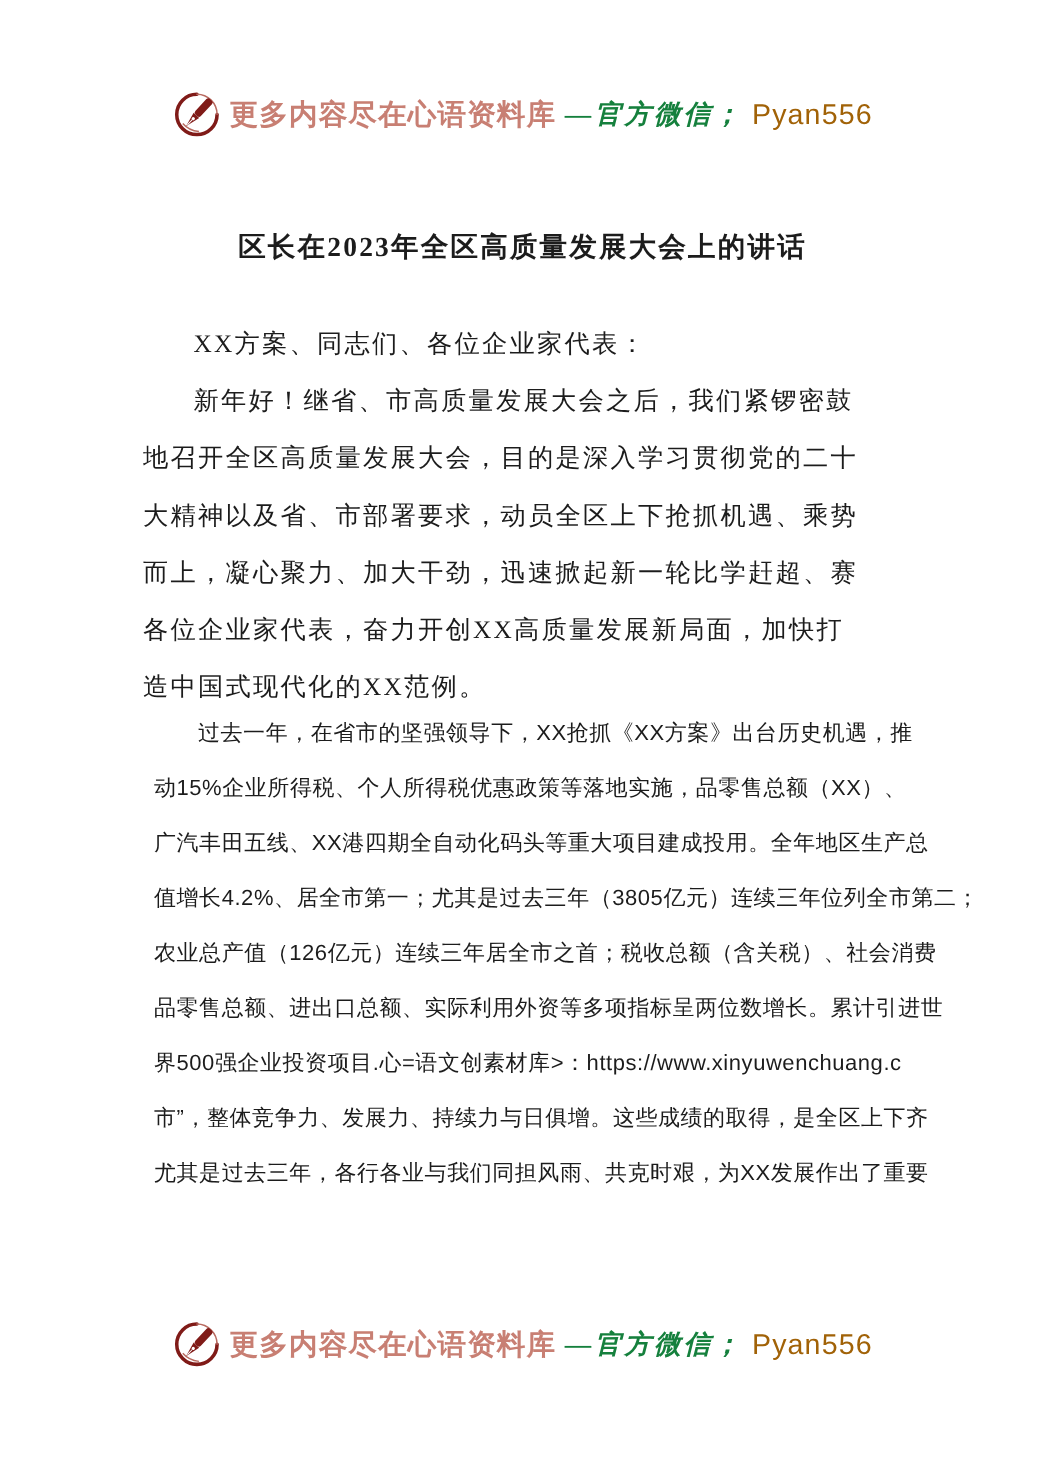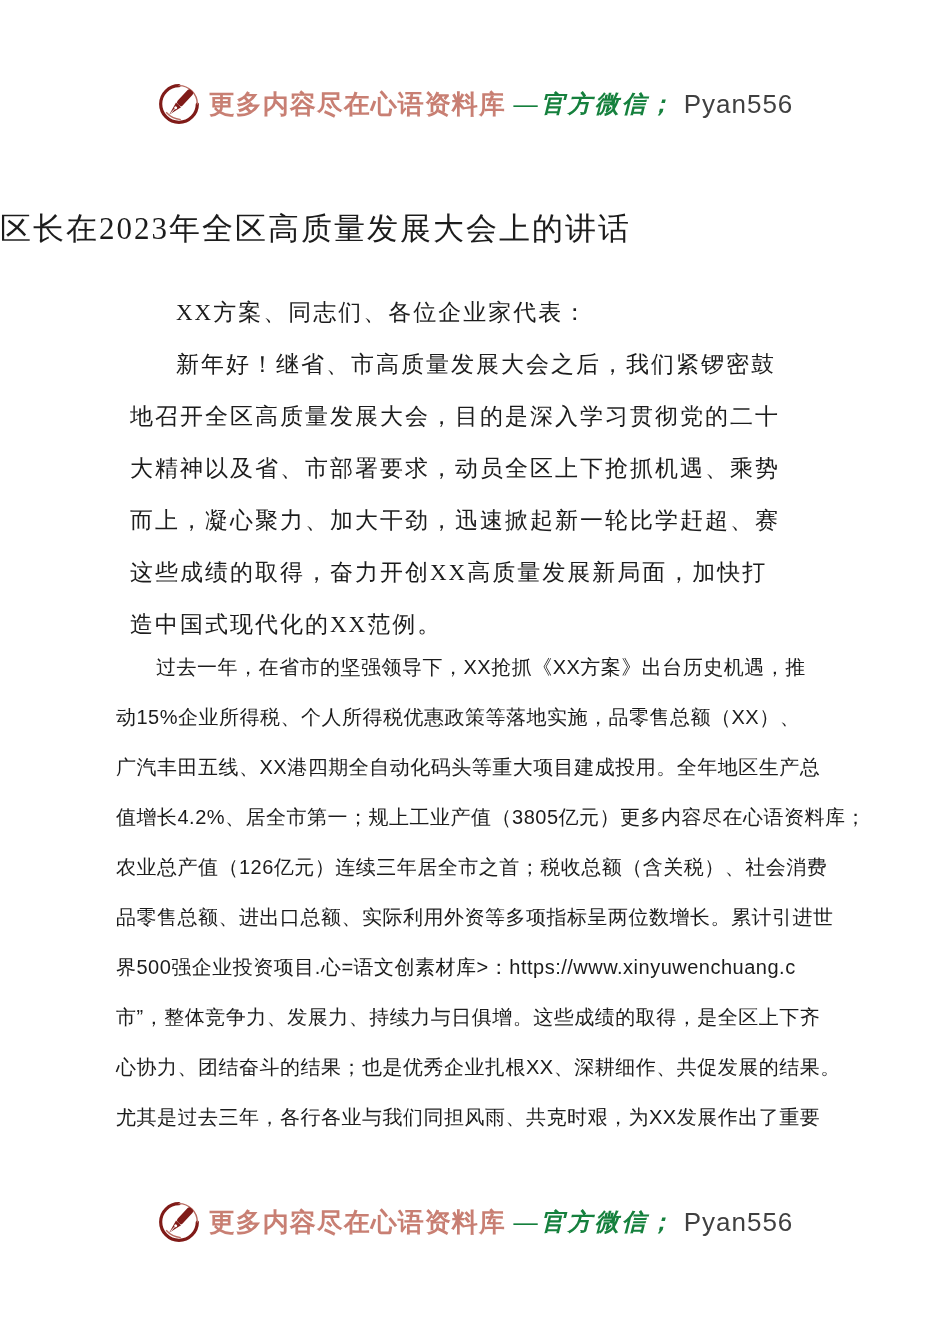--- a/index.html
+++ b/index.html
@@ -24,43 +24,43 @@
     font-size:26px;font-weight:bold;
     color:#c87f73;letter-spacing:1px;
   }
   .brand-script{
     font-family:"Liberation Serif", serif;
     font-style:italic;font-weight:bold;
     font-size:24px;color:#15803d;letter-spacing:3px;
   }
   .brand-id{
     font-family:"Liberation Sans", sans-serif;
-    font-size:26px;color:#404040;letter-spacing:1px;
+    font-size:26px;color:#a16207;letter-spacing:1px;
   }
 
   
   .doc-title{
-    text-align:left;
+    text-align:center;
     font-family:"Liberation Serif", serif;
-    font-weight:normal;
-    font-size:31px;
+    font-weight:bold;
+    font-size:25px;
     letter-spacing:2px;
   }
 
   
   .body1{
     left:130px;right:100px;
     font-family:"Liberation Serif", serif;
     font-size:23px;
     line-height:52px;
     letter-spacing:2px;
   }
   
   .body2{
-    left:116px;right:92px;
+    left:140px;right:92px;
     font-family:"Liberation Sans", sans-serif;
     font-size:20px;
     line-height:50px;
     letter-spacing:0.5px;
   }
   .line{white-space:nowrap;overflow:visible;}
   .ind{padding-left:2em;}
 </style>
 </head>
 <body>
@@ -85,34 +85,33 @@
 </div>
 
 <h1 class="abs doc-title" style="top:208px;margin:0;">区长在2023年全区高质量发展大会上的讲话</h1>
 
 <div class="abs body1" style="top:287px;">
   <div class="line ind">XX方案、同志们、各位企业家代表：</div>
   <div class="line ind">新年好！继省、市高质量发展大会之后，我们紧锣密鼓</div>
   <div class="line">地召开全区高质量发展大会，目的是深入学习贯彻党的二十</div>
   <div class="line">大精神以及省、市部署要求，动员全区上下抢抓机遇、乘势</div>
   <div class="line">而上，凝心聚力、加大干劲，迅速掀起新一轮比学赶超、赛</div>
-  <div class="line">这些成绩的取得，奋力开创XX高质量发展新局面，加快打</div>
+  <div class="line">各位企业家代表，奋力开创XX高质量发展新局面，加快打</div>
   <div class="line">造中国式现代化的XX范例。</div>
 </div>
 
 <div class="abs body2" style="top:642px;">
   <div class="line ind">过去一年，在省市的坚强领导下，XX抢抓《XX方案》出台历史机遇，推</div>
   <div class="line">动15%企业所得税、个人所得税优惠政策等落地实施，品零售总额（XX）、</div>
   <div class="line">广汽丰田五线、XX港四期全自动化码头等重大项目建成投用。全年地区生产总</div>
-  <div class="line">值增长4.2%、居全市第一；规上工业产值（3805亿元）更多内容尽在心语资料库；</div>
+  <div class="line">值增长4.2%、居全市第一；尤其是过去三年（3805亿元）连续三年位列全市第二；</div>
   <div class="line">农业总产值（126亿元）连续三年居全市之首；税收总额（含关税）、社会消费</div>
   <div class="line">品零售总额、进出口总额、实际利用外资等多项指标呈两位数增长。累计引进世</div>
   <div class="line">界500强企业投资项目.心=语文创素材库&gt;：https://www.xinyuwenchuang.c</div>
   <div class="line">市”，整体竞争力、发展力、持续力与日俱增。这些成绩的取得，是全区上下齐</div>
-  <div class="line">心协力、团结奋斗的结果；也是优秀企业扎根XX、深耕细作、共促发展的结果。</div>
   <div class="line">尤其是过去三年，各行各业与我们同担风雨、共克时艰，为XX发展作出了重要</div>
 </div>
 
 <div class="abs brandbar" style="top:1200px;">
   <span class="brand-logo">
     <svg viewBox="0 0 48 48" width="44" height="44">
       <path d="M24 4 A20 20 0 1 0 44 24" fill="none" stroke="#801b18" stroke-width="3.5" stroke-linecap="round"></path>
       <path d="M44 24 A20 20 0 0 0 24 4" fill="none" stroke="#b86a60" stroke-width="1.5" stroke-linecap="round"></path>
       <g transform="rotate(43 24 24)">
         <rect x="20.5" y="4" width="7.5" height="21" rx="2.5" fill="#801b18"></rect>

